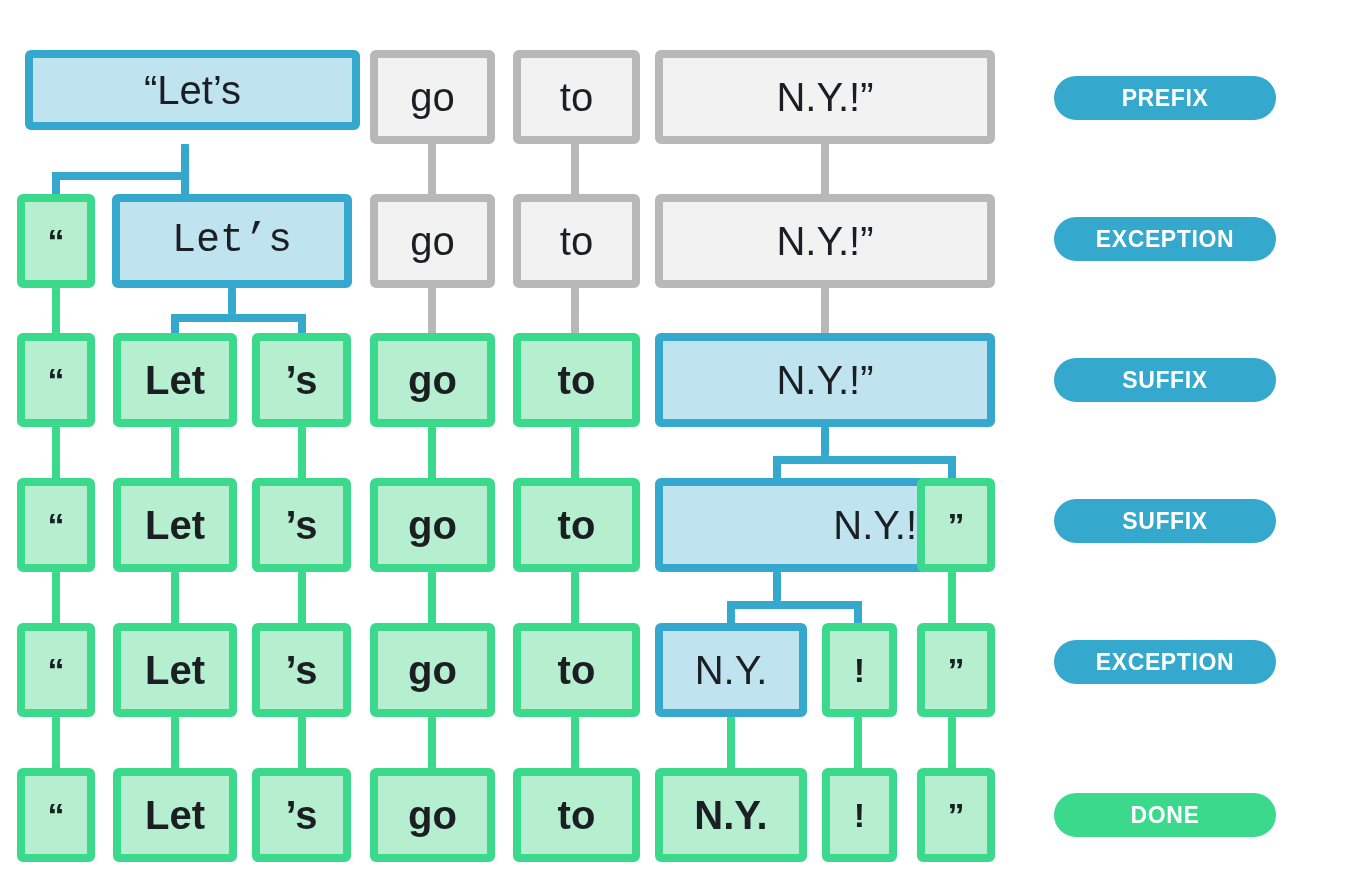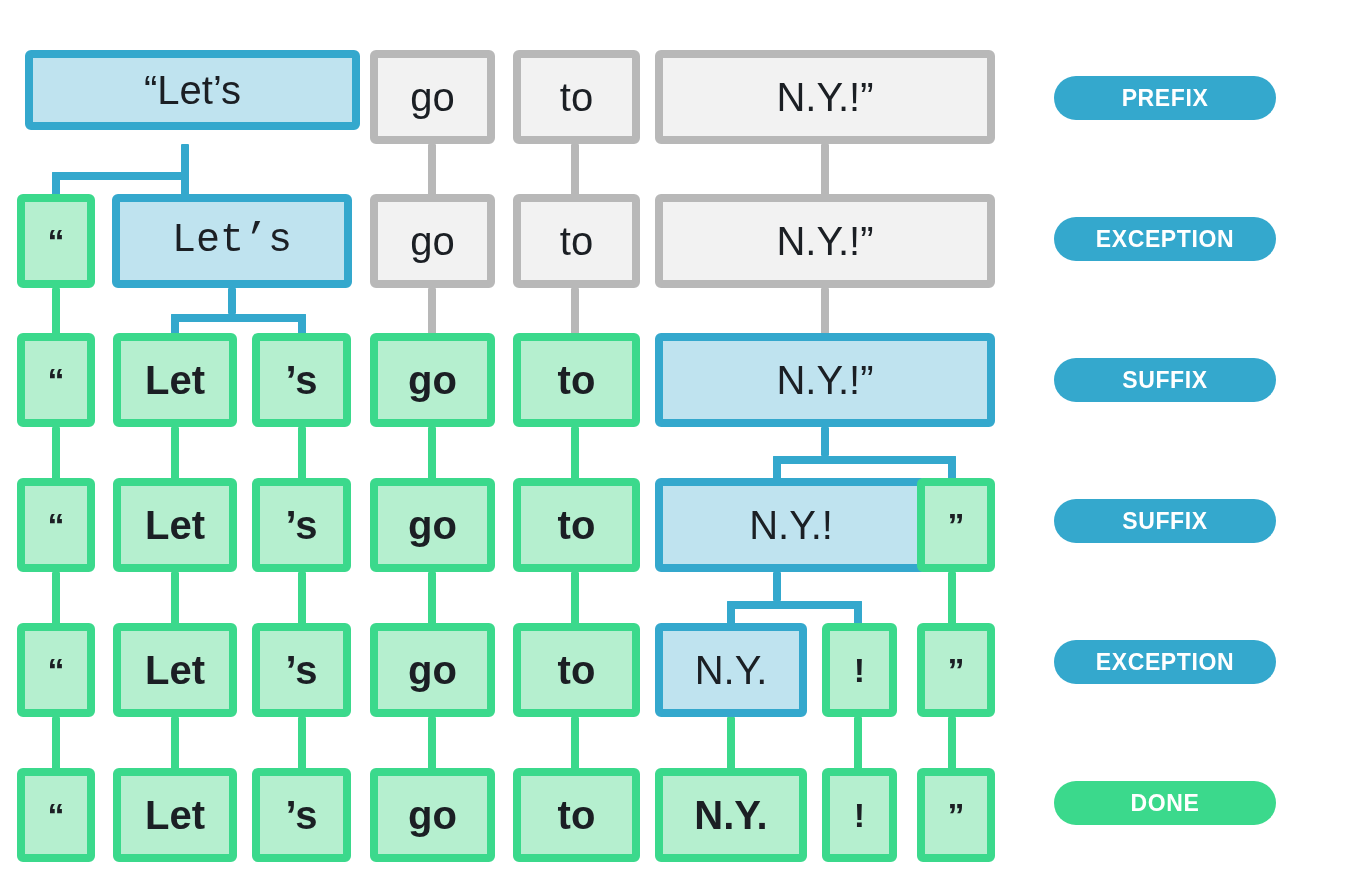--- a/index.html
+++ b/index.html
@@ -79,21 +79,21 @@
     align-items: center;
     justify-content: center;
     border-radius: 999px;
     color: #ffffff;
     font-weight: 700;
     font-size: 23px;
     letter-spacing: 0.6px;
     z-index: 4;
   }
   .badge.blue  { background: #34a8cd; }
-  .badge.green { background: #3bd98c; }
+  .badge.green { background: #3bd98c; margin-top: 12px; }
 </style>
 </head>
 <body>
 
 <div id="stage">
   <div id="connector-layer">
       <div class="conn v blue" style="left: 181px; top: 144px; height: 32px;"></div>
       <div class="conn h blue" style="left: 52px; top: 172px; width: 137px;"></div>
       <div class="conn v blue" style="left: 52px; top: 172px; height: 26px;"></div>
       <div class="conn v blue" style="left: 181px; top: 172px; height: 26px;"></div>
@@ -190,21 +190,21 @@
       </div>
       <div class="token green" style="left: 252px; top: 478px; width: 99px; height: 94px;">
         <span class="tok-text">’s</span>
       </div>
       <div class="token green" style="left: 370px; top: 478px; width: 125px; height: 94px;">
         <span class="tok-text">go</span>
       </div>
       <div class="token green" style="left: 513px; top: 478px; width: 127px; height: 94px;">
         <span class="tok-text">to</span>
       </div>
-      <div class="token blue" style="left: 655px; top: 478px; width: 272px; height: 94px;">
+      <div class="token blue" style="left: 655px; top: 478px; width: 272px; height: 94px; justify-content: flex-end;">
         <span class="tok-text">N.Y.!</span>
       </div>
       <div class="token green small" style="left: 917px; top: 478px; width: 78px; height: 94px;">
         <span class="tok-text">”</span>
       </div>
       <div class="token green small" style="left: 17px; top: 623px; width: 78px; height: 94px;">
         <span class="tok-text">“</span>
       </div>
       <div class="token green" style="left: 113px; top: 623px; width: 124px; height: 94px;">
         <span class="tok-text">Let</span>

